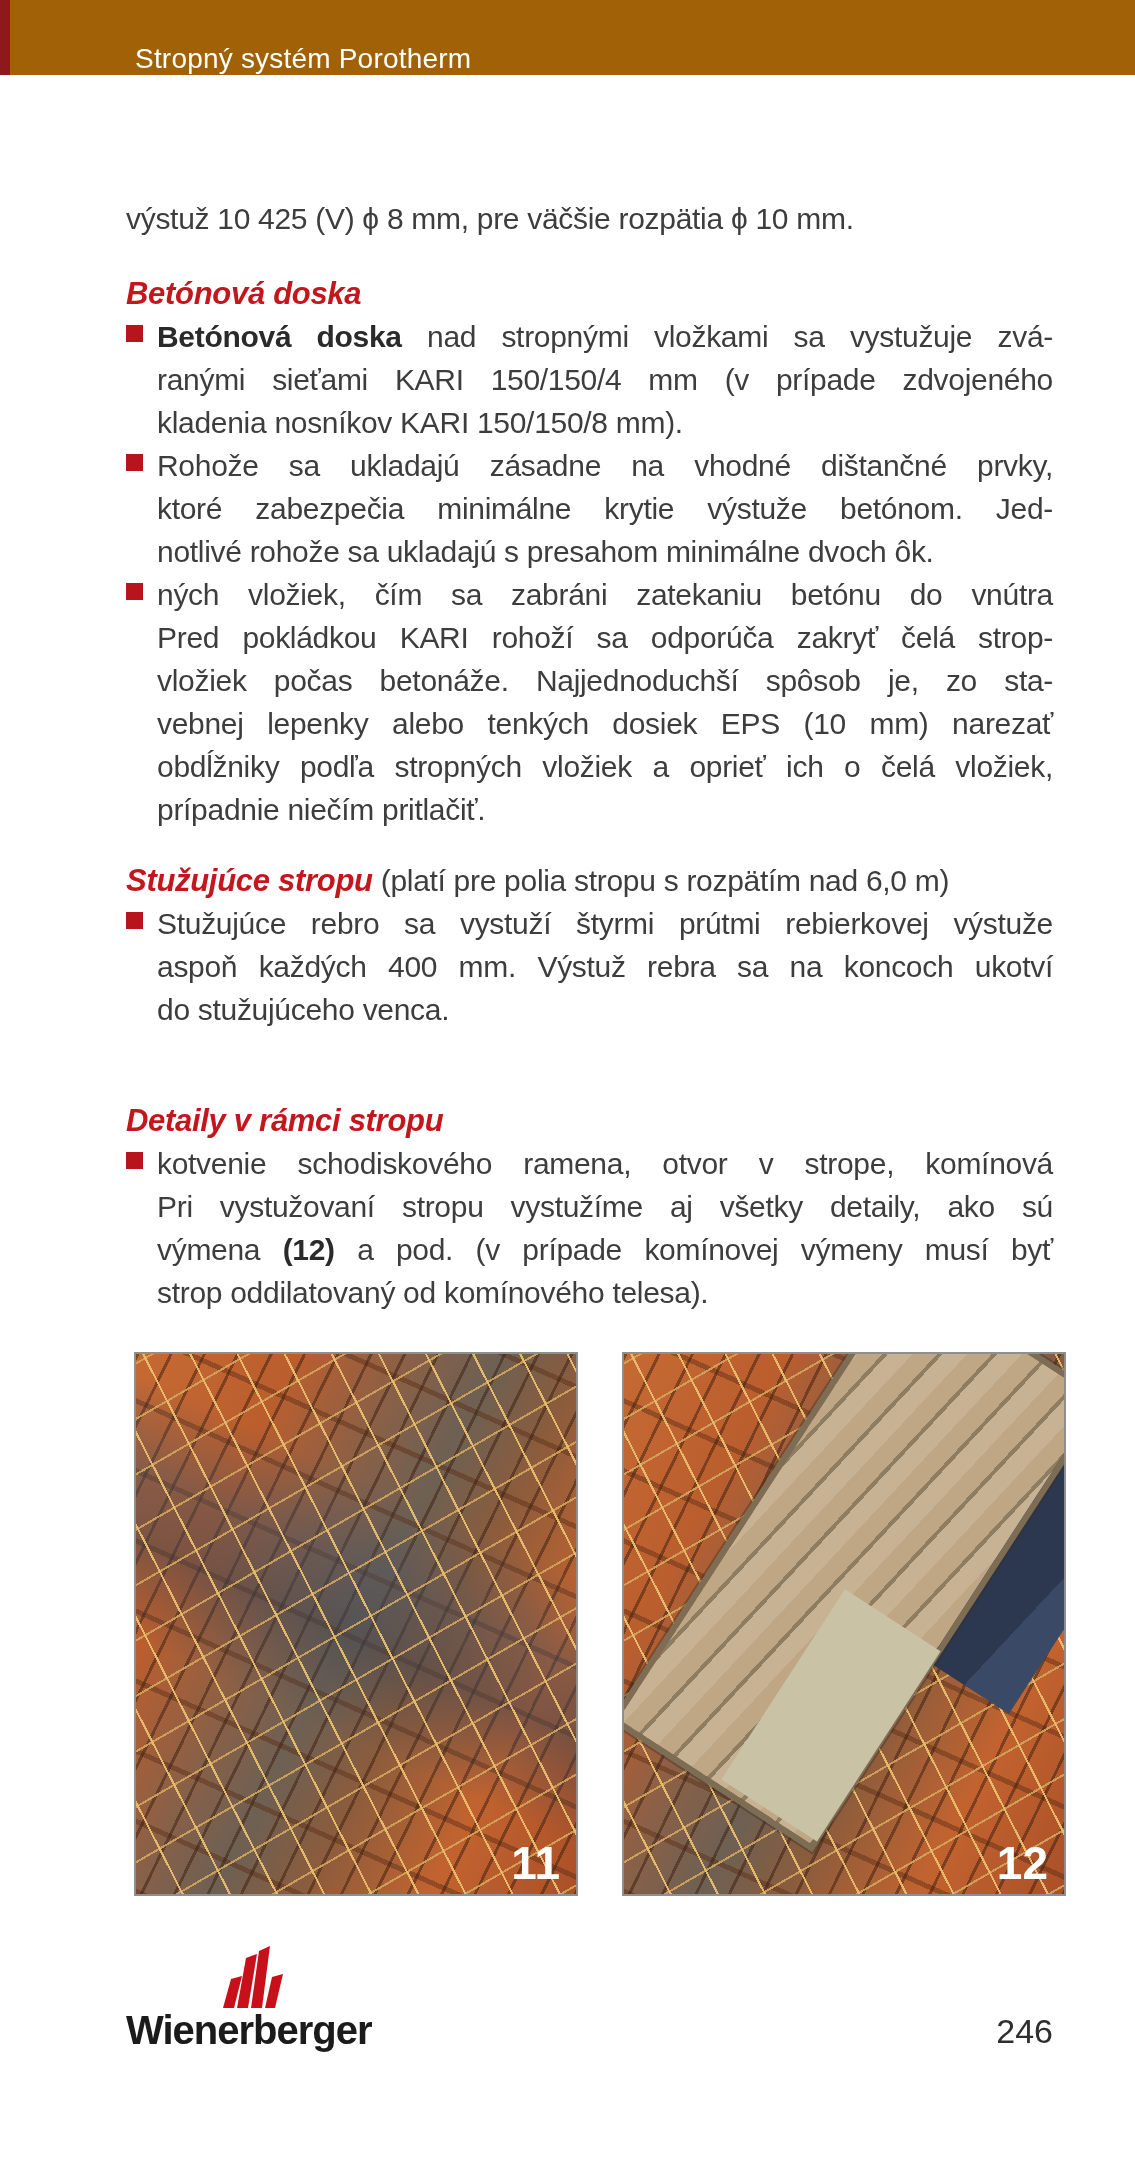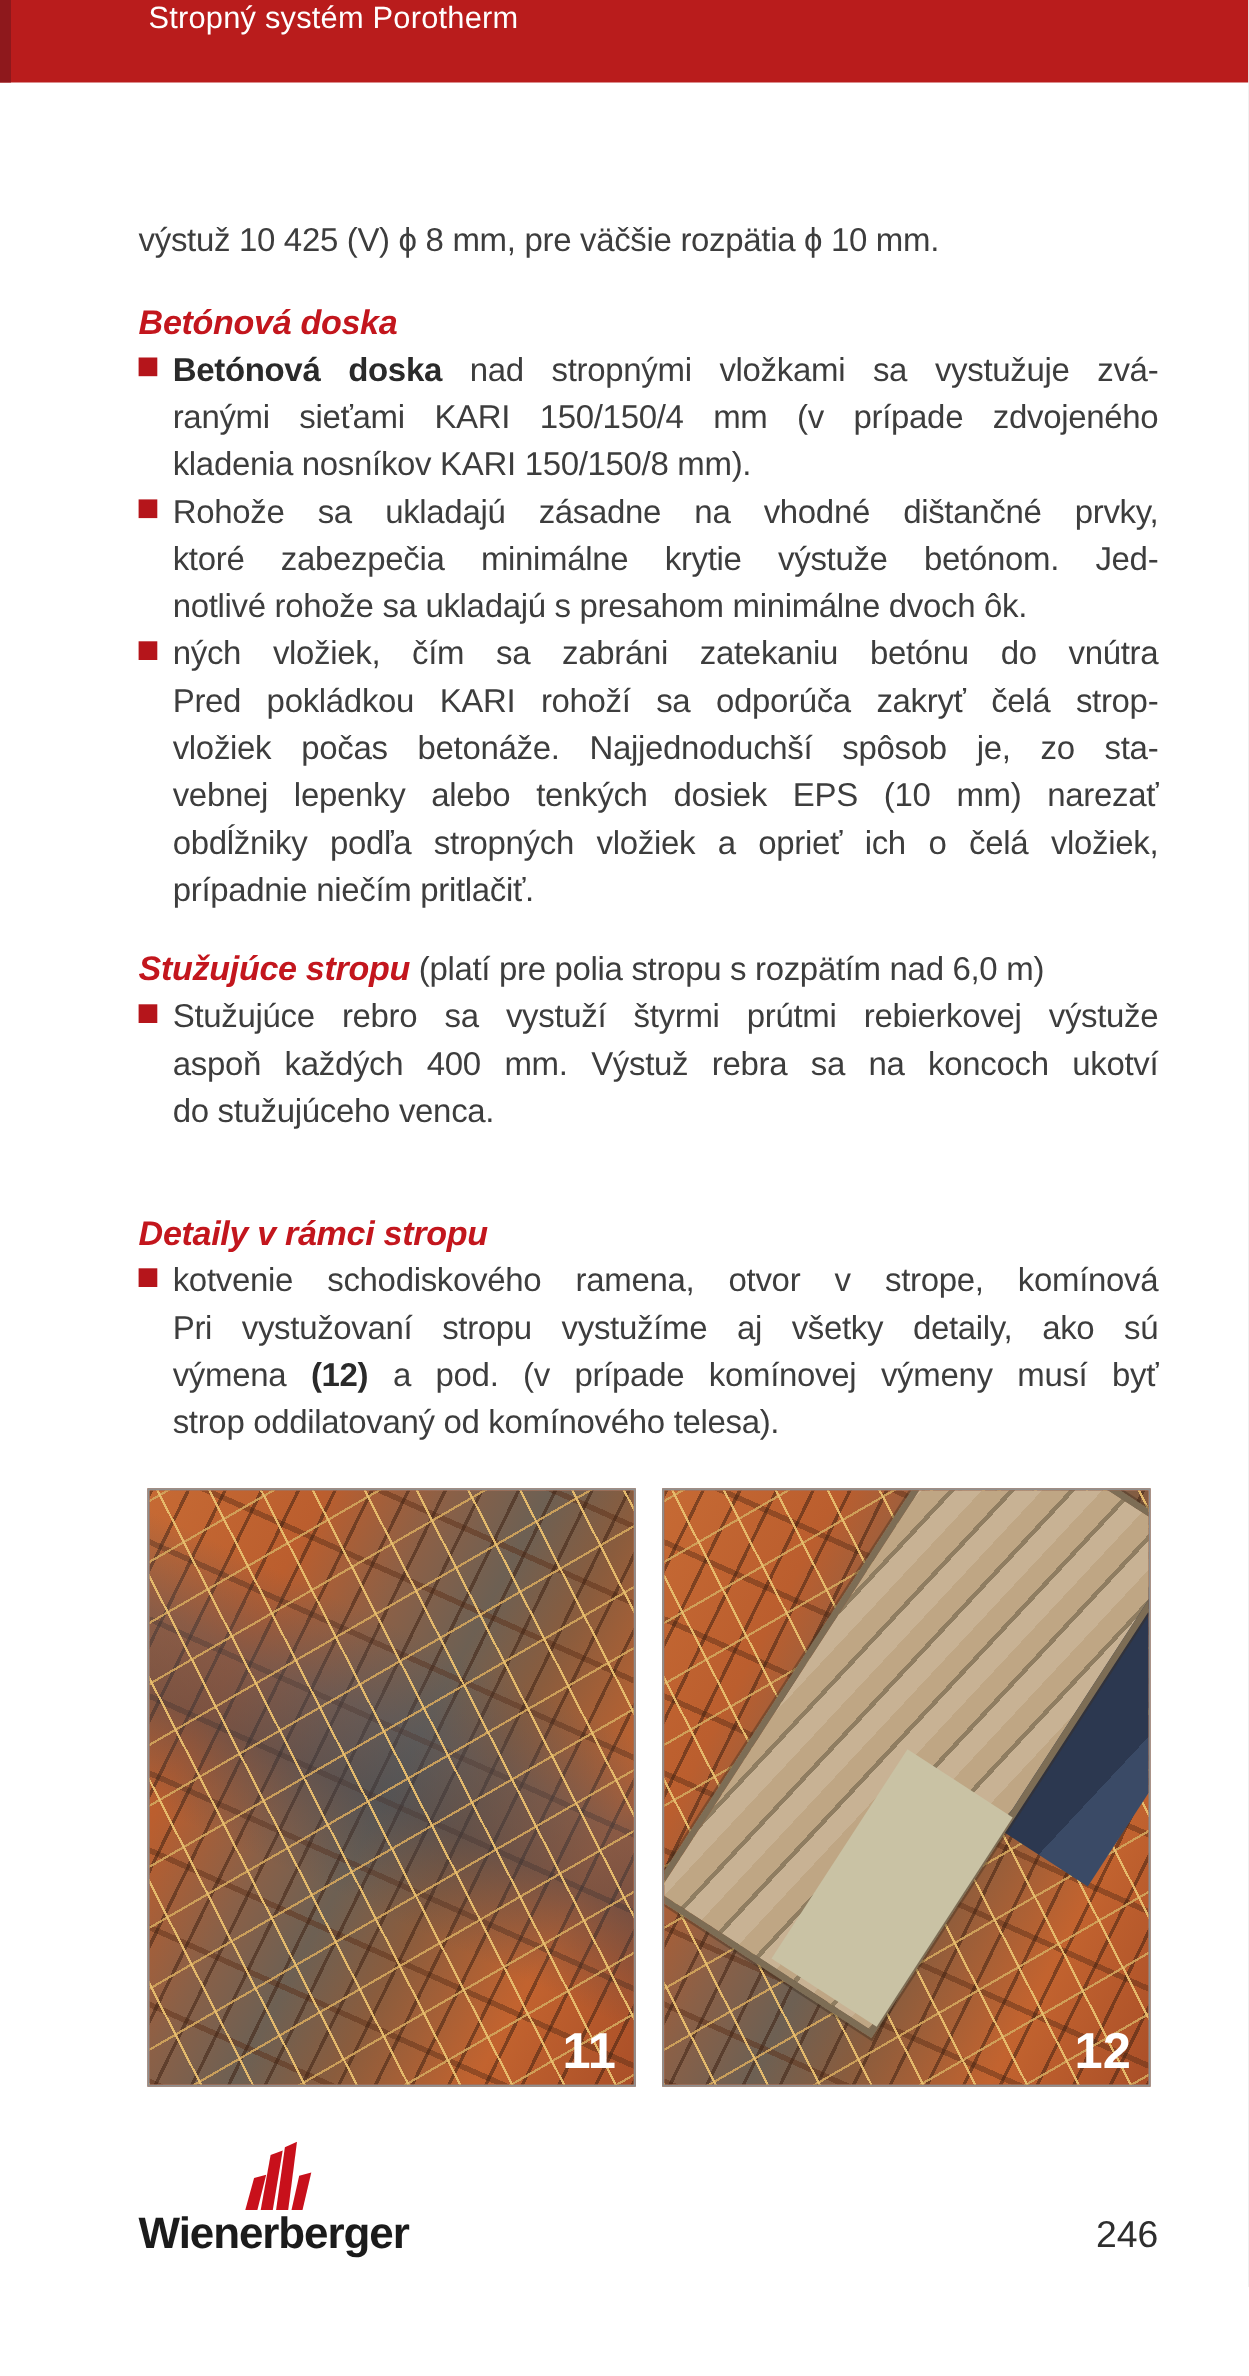--- a/index.html
+++ b/index.html
@@ -8,22 +8,22 @@
     width:1135px;height:2160px;
     background:#ffffff;
     font-family:"Liberation Sans","DejaVu Sans",sans-serif;
     overflow:hidden;
     margin:0 auto;
   }
   
   .header{
     position:relative;
     height:75px;
-    background:#b91c1c;
-    display:flex;align-items:flex-start;
+    background:#a16207;
+    display:flex;align-items:flex-end;
   }
   .header .edge{
     position:absolute;left:0;top:0;bottom:0;width:10px;
     background:#8e181c;
   }
   .header .title{
     margin-left:135px;
     color:#ffffff;
     font-size:28px;
     letter-spacing:.2px;
@@ -62,21 +62,21 @@
   .bullet .marker{
     position:absolute;left:0;top:10px;
     width:17px;height:17px;
     background:#b5151b;
   }
   .bold{font-weight:bold;color:#2a2a2a;}
   
   .figures{
     display:flex;
     margin:38px 0 0 134px;
-    gap:24px;
+    gap:44px;
   }
   .photo{
     position:relative;
     width:440px;height:540px;
     border:2px solid #8f8f8f;
     overflow:hidden;
     background-color:#b5552b;
   }
   .layer{position:absolute;inset:0;}
   .blocks{

